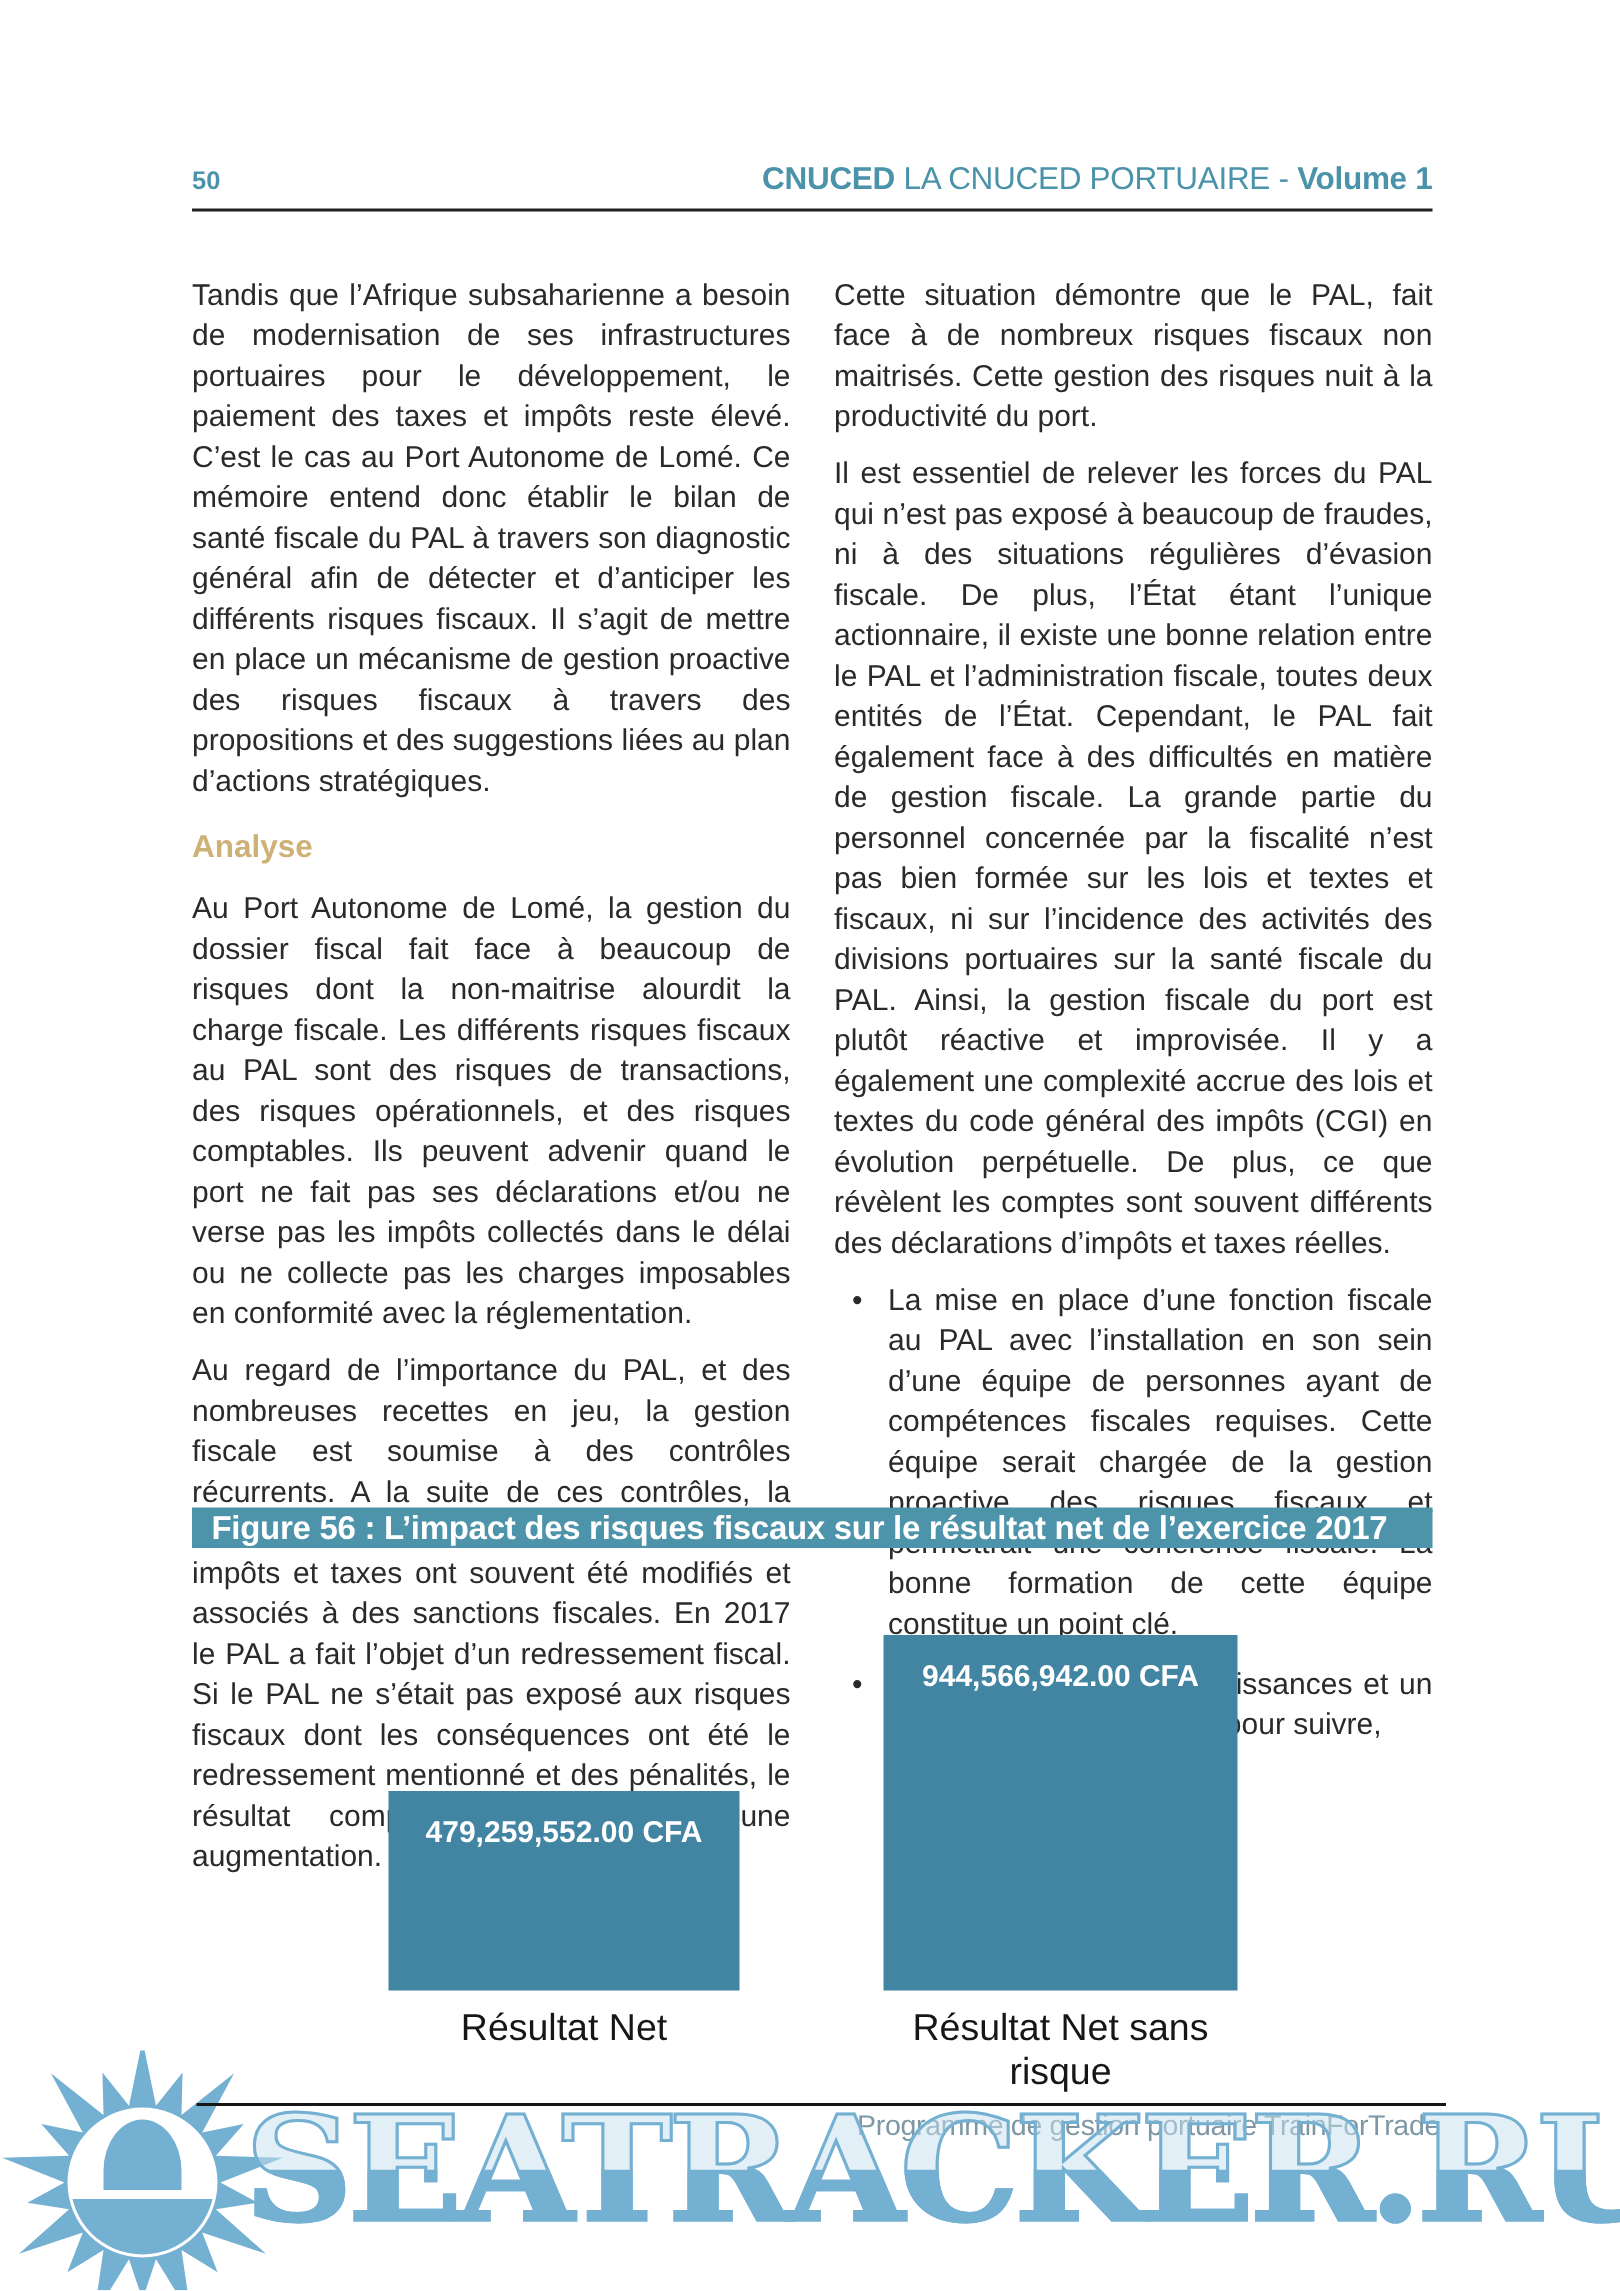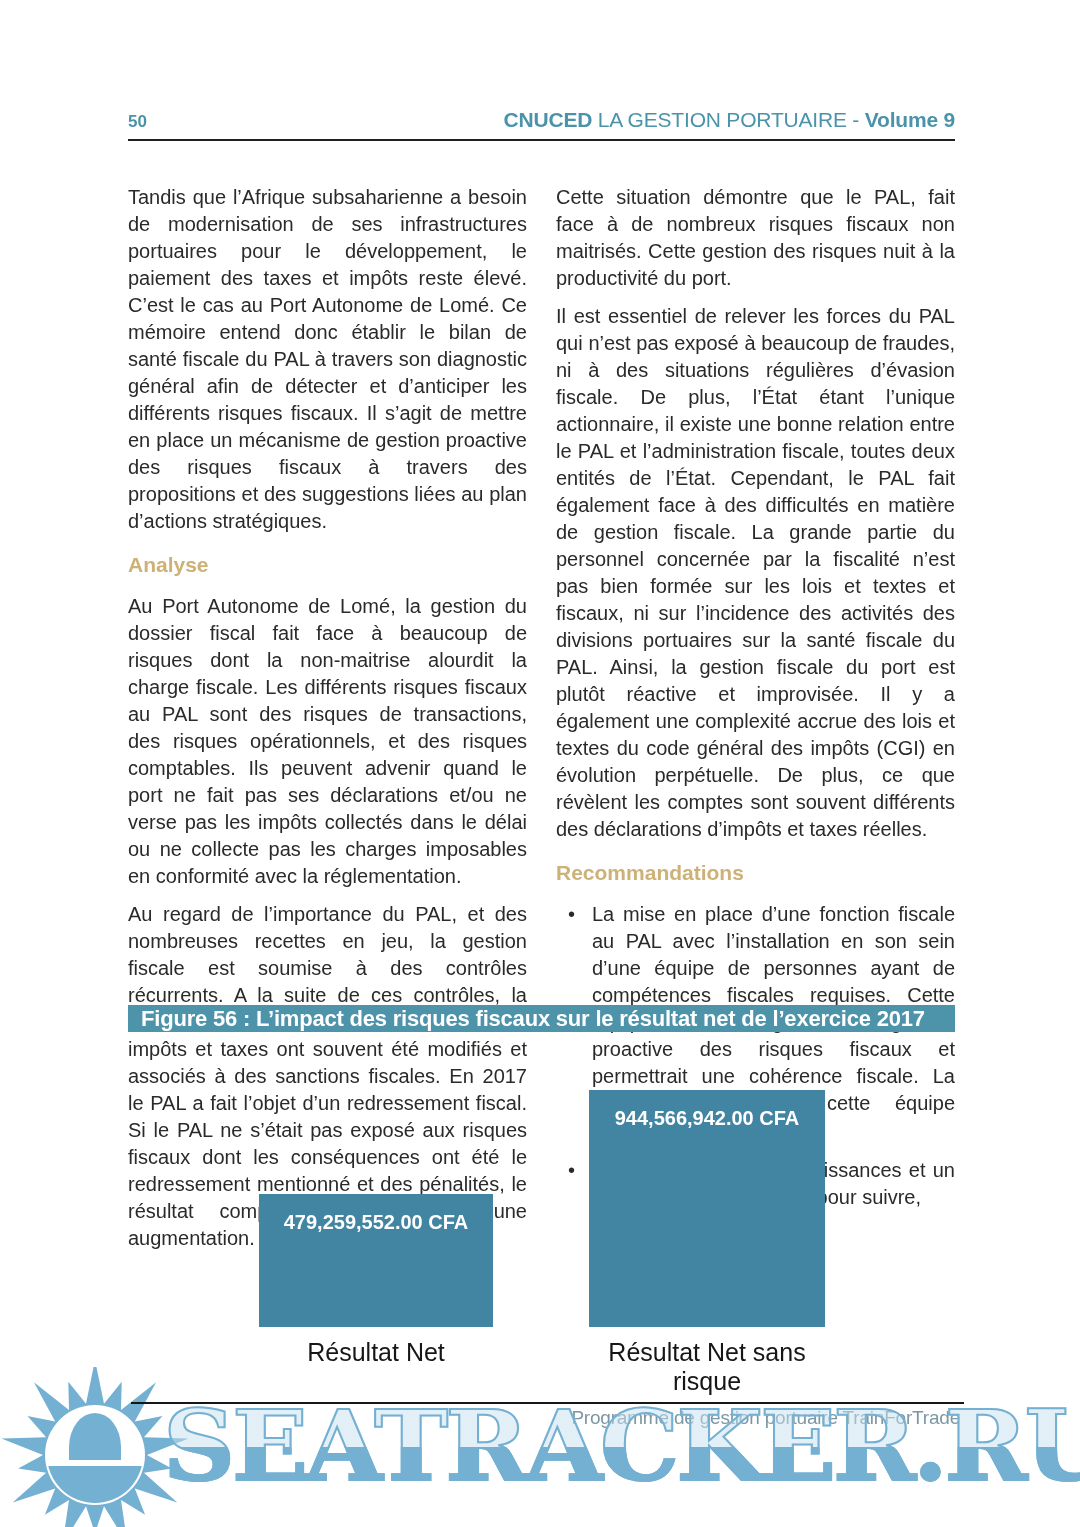--- a/index.html
+++ b/index.html
@@ -70,38 +70,37 @@
 </style>
 </head>
 <body>
 
 <div class="page">
 
   <div class="header">
     <span class="page-number">50</span>
     <span class="header-title">
       <span class="bold">CNUCED</span>
-      <span class="light">LA GESTION PORTUAIRE</span>
+      <span class="light">LA CNUCED PORTUAIRE</span>
       <span class="light">-</span>
-      <span class="bold">Volume 9</span>
+      <span class="bold">Volume 1</span>
     </span>
   </div>
   <div class="header-rule"></div>
 
   <div class="columns">
     <div class="col">
       <p>Tandis que l’Afrique subsaharienne a besoin de modernisation de ses infrastructures portuaires pour le développement, le paiement des taxes et impôts reste élevé. C’est le cas au Port Autonome de Lomé. Ce mémoire entend donc établir le bilan de santé fiscale du PAL à travers son diagnostic général afin de détecter et d’anticiper les différents risques fiscaux. Il s’agit de mettre en place un mécanisme de gestion proactive des risques fiscaux à travers des propositions et des suggestions liées au plan d’actions stratégiques.</p>
       <div class="section-heading">Analyse</div>
       <p>Au Port Autonome de Lomé, la gestion du dossier fiscal fait face à beaucoup de risques dont la non-maitrise alourdit la charge fiscale. Les différents risques fiscaux au PAL sont des risques de transactions, des risques opérationnels, et des risques comptables. Ils peuvent advenir quand le port ne fait pas ses déclarations et/ou ne verse pas les impôts collectés dans le délai ou ne collecte pas les charges imposables en conformité avec la réglementation.</p>
       <p>Au regard de l’importance du PAL, et des nombreuses recettes en jeu, la gestion fiscale est soumise à des contrôles récurrents. A la suite de ces contrôles, la base de calcul et le montant de certains impôts et taxes ont souvent été modifiés et associés à des sanctions fiscales. En 2017 le PAL a fait l’objet d’un redressement fiscal. Si le PAL ne s’était pas exposé aux risques fiscaux dont les conséquences ont été le redressement mentionné et des pénalités, le résultat comptable aurait connu une augmentation.</p>
     </div>
     <div class="col">
       <p>Cette situation démontre que le PAL, fait face à de nombreux risques fiscaux non maitrisés. Cette gestion des risques nuit à la productivité du port.</p>
       <p>Il est essentiel de relever les forces du PAL qui n’est pas exposé à beaucoup de fraudes, ni à des situations régulières d’évasion fiscale. De plus, l’État étant l’unique actionnaire, il existe une bonne relation entre le PAL et l’administration fiscale, toutes deux entités de l’État. Cependant, le PAL fait également face à des difficultés en matière de gestion fiscale. La grande partie du personnel concernée par la fiscalité n’est pas bien formée sur les lois et textes et fiscaux, ni sur l’incidence des activités des divisions portuaires sur la santé fiscale du PAL. Ainsi, la gestion fiscale du port est plutôt réactive et improvisée. Il y a également une complexité accrue des lois et textes du code général des impôts (CGI) en évolution perpétuelle. De plus, ce que révèlent les comptes sont souvent différents des déclarations d’impôts et taxes réelles.</p>
-      <div class="section-heading">Recommandations</div>
       <div class="bullet-item">
         <span class="bullet-dot">•</span>
         <span class="bullet-text">La mise en place d’une fonction fiscale au PAL avec l’installation en son sein d’une équipe de personnes ayant de compétences fiscales requises. Cette équipe serait chargée de la gestion proactive des risques fiscaux et permettrait une cohérence fiscale. La bonne formation de cette équipe constitue un point clé.</span>
       </div>
       <div class="bullet-item">
         <span class="bullet-dot">•</span>
         <span class="bullet-text">La mise à jour des connaissances et un dispositif de veille fiscale pour suivre,</span>
       </div>
     </div>
   </div>

